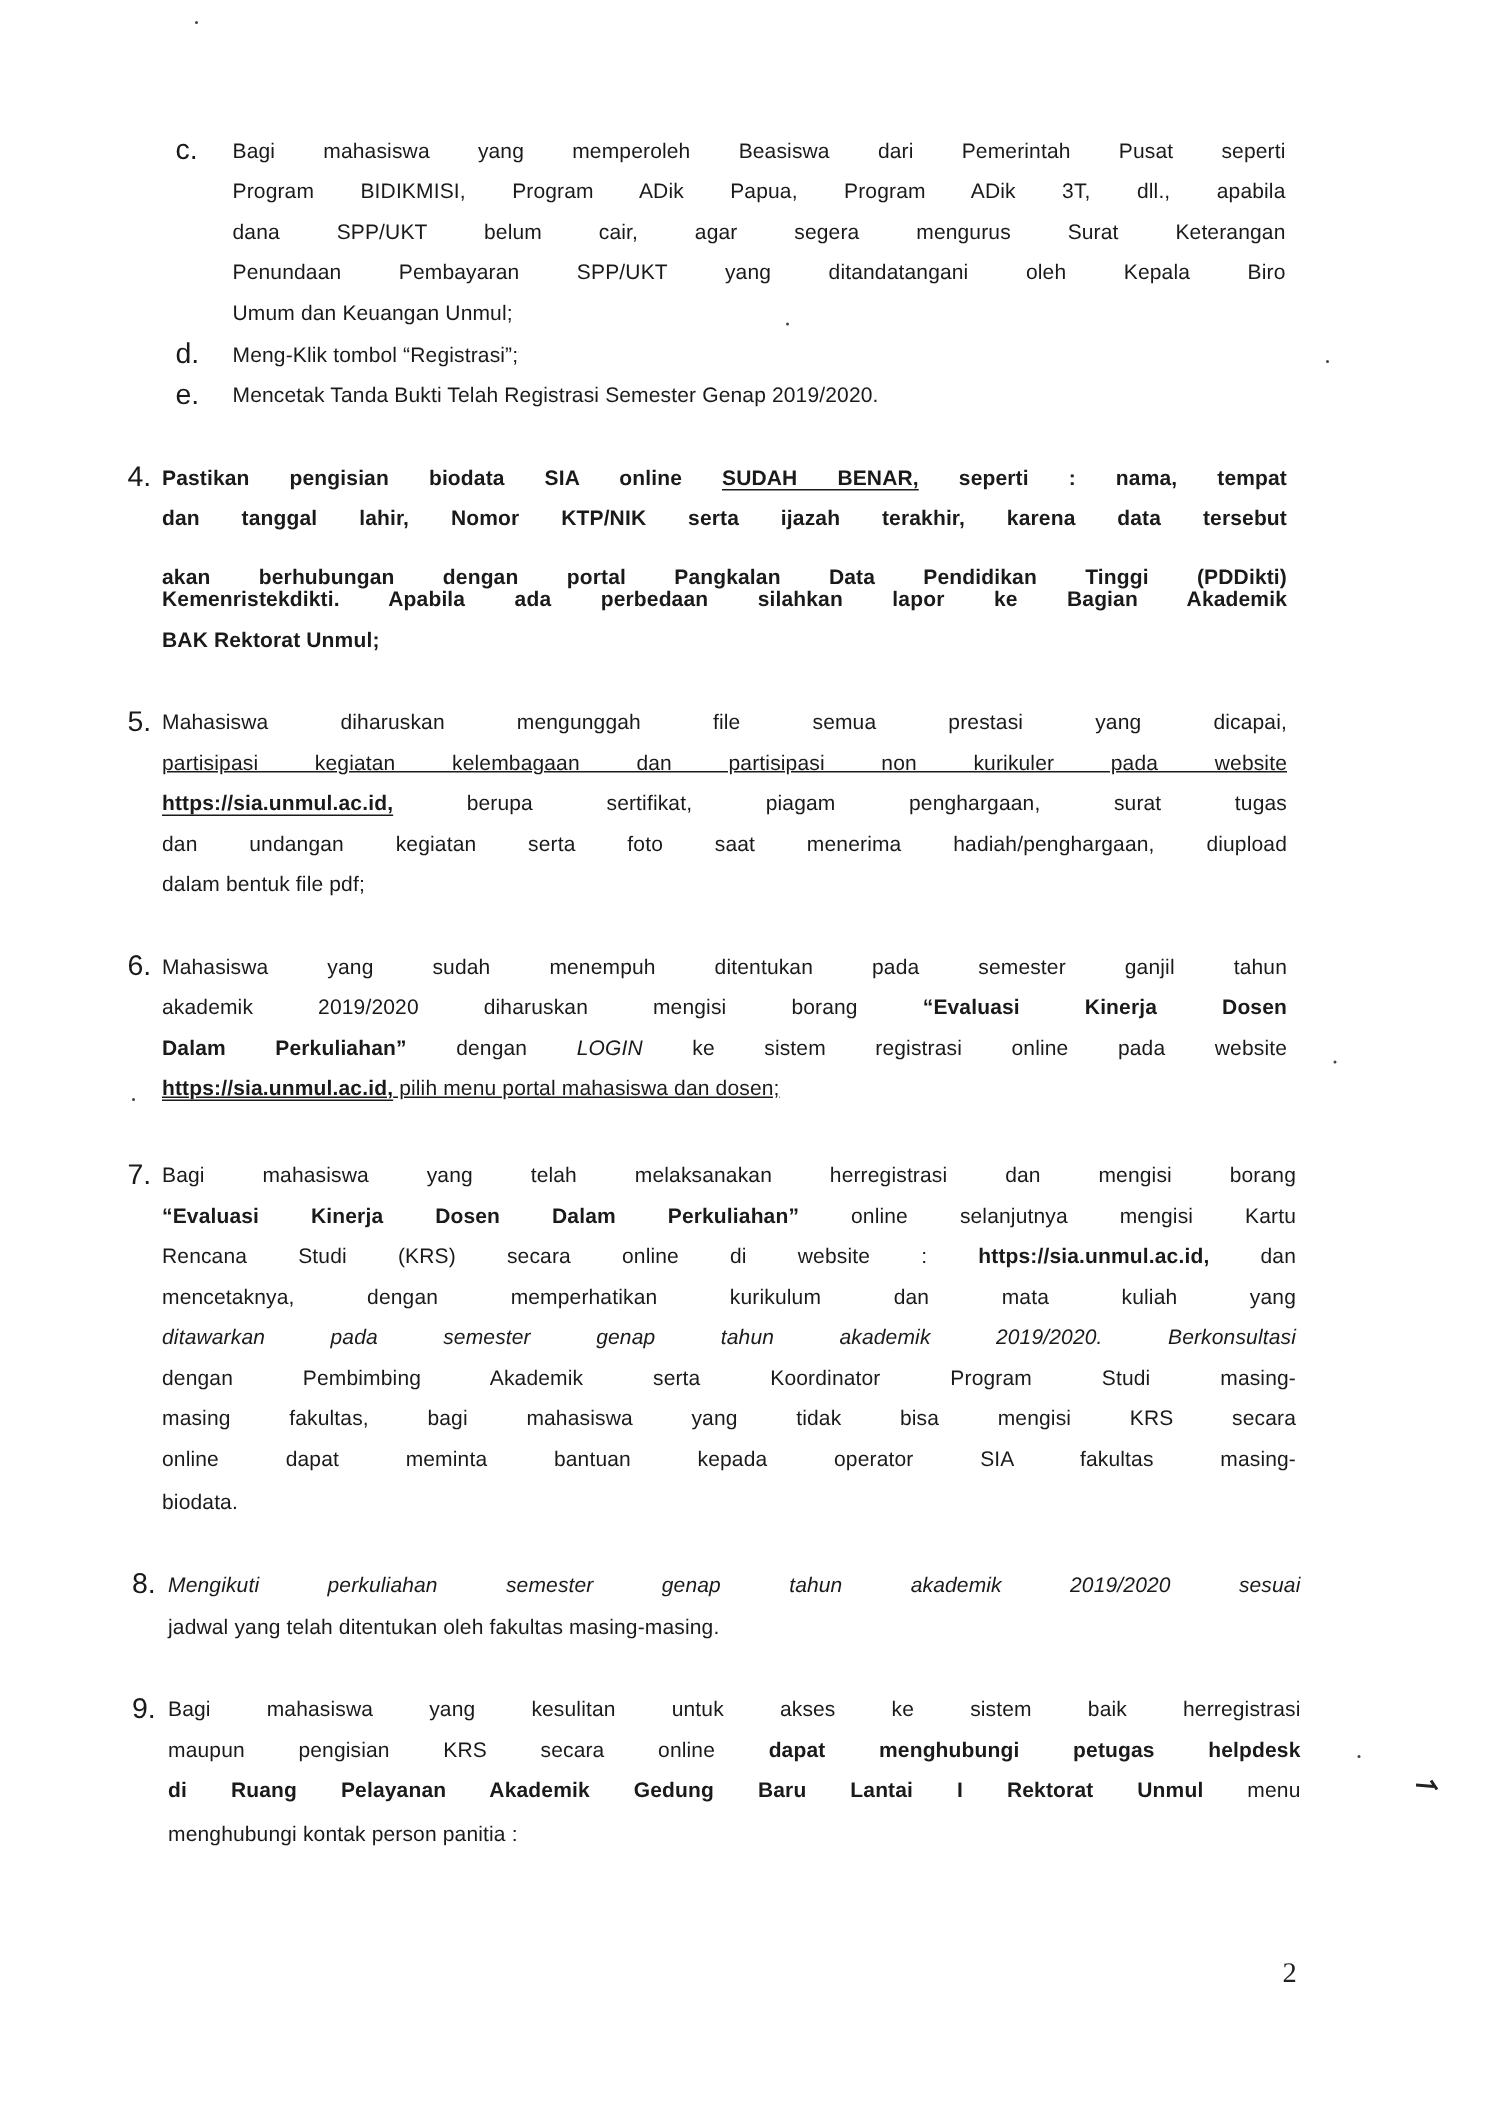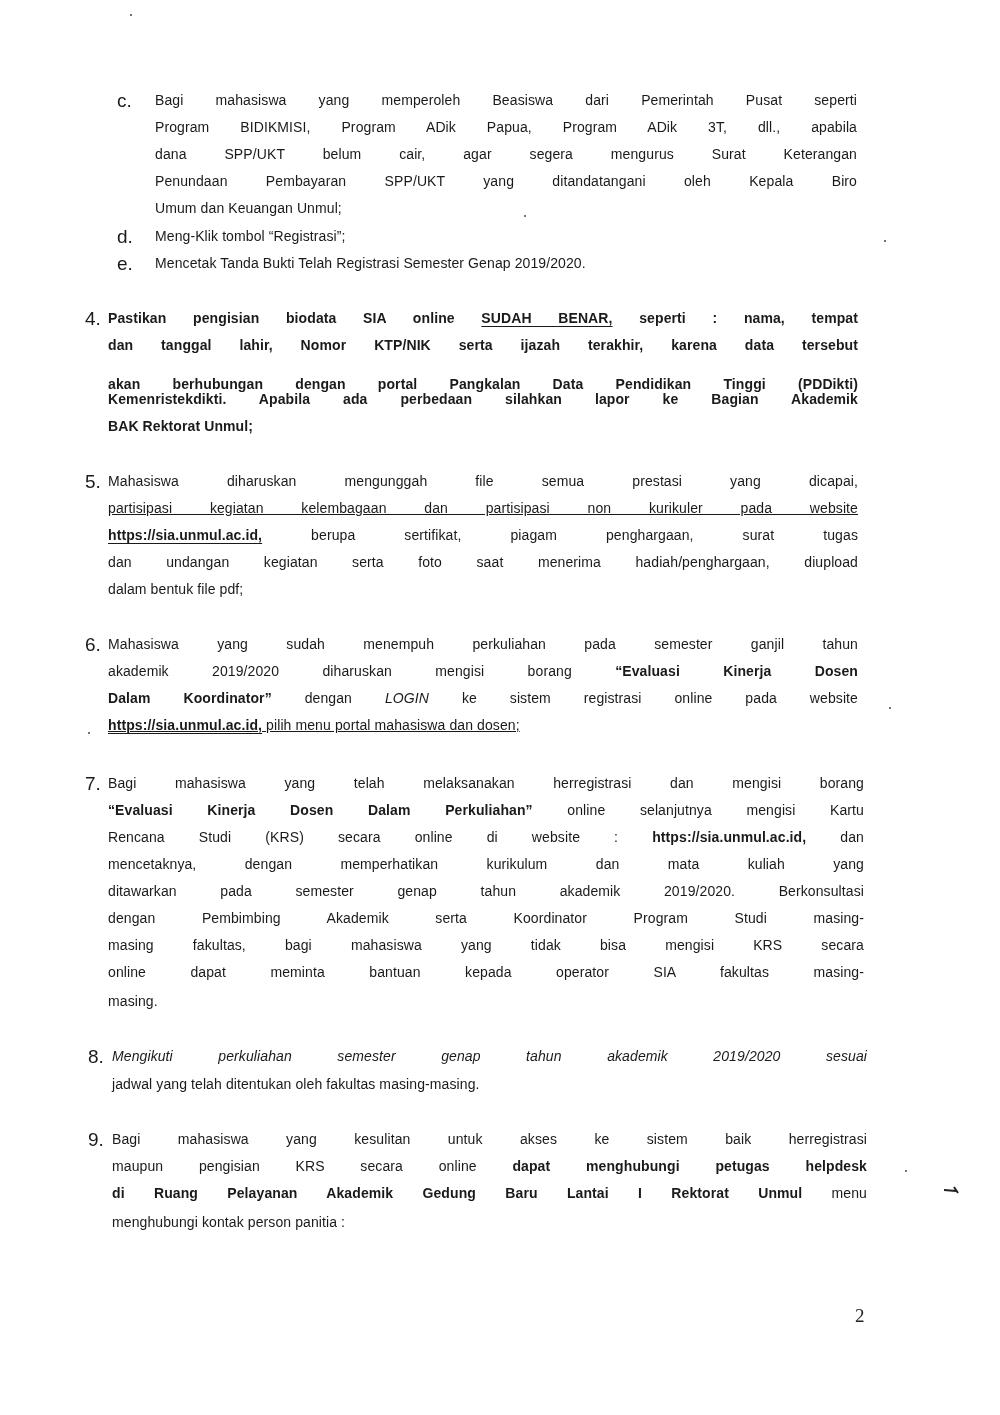--- a/index.html
+++ b/index.html
@@ -62,37 +62,37 @@
     <span class="num" style="left:85px;top:468px;">5.</span>
     <div class="line just" style="left:108px;top:468px;width:750px;">Mahasiswa diharuskan mengunggah file semua prestasi yang dicapai,</div>
     <div class="line just" style="left:108px;top:495px;width:750px;text-decoration:underline;">partisipasi kegiatan kelembagaan dan partisipasi non kurikuler pada website</div>
     <div class="line just" style="left:108px;top:522px;width:750px;"><b><u>https://sia.unmul.ac.id,</u></b><span> berupa sertifikat, piagam penghargaan, surat tugas</span></div>
     <div class="line just" style="left:108px;top:549px;width:750px;">dan undangan kegiatan serta foto saat menerima hadiah/penghargaan, diupload</div>
     <div class="line" style="left:108px;top:576px;">dalam bentuk file pdf;</div>
   </div>
 
   <div class="block">
     <span class="num" style="left:85px;top:631px;">6.</span>
-    <div class="line just" style="left:108px;top:631px;width:750px;">Mahasiswa yang sudah menempuh perkuliahan pada semester ganjil tahun</div>
+    <div class="line just" style="left:108px;top:631px;width:750px;">Mahasiswa yang sudah menempuh ditentukan pada semester ganjil tahun</div>
     <div class="line just" style="left:108px;top:658px;width:750px;"><span>akademik 2019/2020 diharuskan mengisi borang </span><b>“Evaluasi Kinerja Dosen</b></div>
-    <div class="line just" style="left:108px;top:685px;width:750px;"><b>Dalam Koordinator”</b><span> dengan </span><i>LOGIN</i><span> ke sistem registrasi online pada website</span></div>
+    <div class="line just" style="left:108px;top:685px;width:750px;"><b>Dalam Perkuliahan”</b><span> dengan </span><i>LOGIN</i><span> ke sistem registrasi online pada website</span></div>
     <div class="line" style="left:108px;top:712px;text-decoration:underline;"><b><u>https://sia.unmul.ac.id,</u></b><span> pilih menu portal mahasiswa dan dosen;</span></div>
   </div>
 
   <div class="block">
     <span class="num" style="left:85px;top:770px;">7.</span>
     <div class="line just" style="left:108px;top:770px;width:756px;">Bagi mahasiswa yang telah melaksanakan herregistrasi dan mengisi borang</div>
     <div class="line just" style="left:108px;top:797px;width:756px;"><b>“Evaluasi Kinerja Dosen Dalam Perkuliahan”</b><span> online selanjutnya mengisi Kartu</span></div>
     <div class="line just" style="left:108px;top:824px;width:756px;"><span>Rencana Studi (KRS) secara online di website : </span><b>https://sia.unmul.ac.id,</b><span> dan</span></div>
     <div class="line just" style="left:108px;top:851px;width:756px;">mencetaknya, dengan memperhatikan kurikulum dan mata kuliah yang</div>
-    <div class="line just" style="left:108px;top:878px;width:756px;">ditawarkan pada semester genap tahun akademik 2019/2020. Berkonsultasi</div>
+    <div class="line just" style="left:108px;top:878px;width:756px;font-style:italic;">ditawarkan pada semester genap tahun akademik 2019/2020. Berkonsultasi</div>
     <div class="line just" style="left:108px;top:905px;width:756px;">dengan Pembimbing Akademik serta Koordinator Program Studi masing-</div>
     <div class="line just" style="left:108px;top:932px;width:756px;">masing fakultas, bagi mahasiswa yang tidak bisa mengisi KRS secara</div>
     <div class="line just" style="left:108px;top:959px;width:756px;">online dapat meminta bantuan kepada operator SIA fakultas masing-</div>
-    <div class="line" style="left:108px;top:988px;">masing.</div>
+    <div class="line" style="left:108px;top:988px;">biodata.</div>
   </div>
 
   <div class="block">
     <span class="num" style="left:88px;top:1043px;">8.</span>
     <div class="line just" style="left:112px;top:1043px;width:755px;font-style:italic;">Mengikuti perkuliahan semester genap tahun akademik 2019/2020 sesuai</div>
     <div class="line" style="left:112px;top:1071px;text-align:right;">jadwal yang telah ditentukan oleh fakultas masing-masing.</div>
   </div>
 
   <div class="block">
     <span class="num" style="left:88px;top:1126px;">9.</span>

